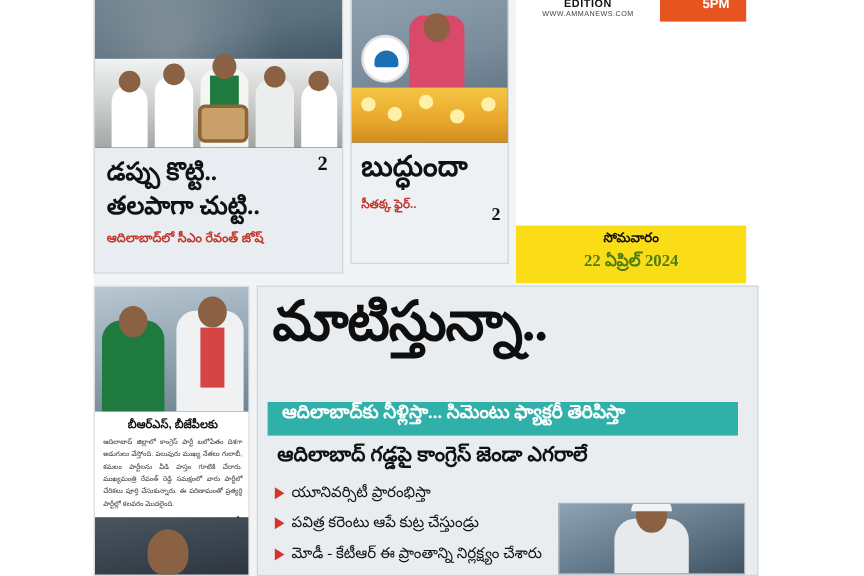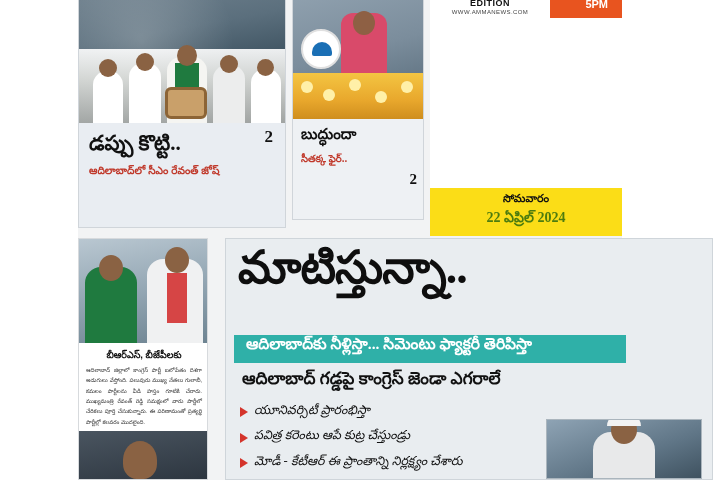--- a/index.html
+++ b/index.html
@@ -148,21 +148,21 @@
     border-radius: 10px 10px 2px 2px;
   }
   .card2 .headline {
     position: absolute; left: 0; top: 122px;
     width: 132px; height: 102px;
     padding: 6px 6px 0 8px;
   }
   .c2-line1, .c2-line2 {
     font-family: "Liberation Serif", serif;
     font-weight: bold;
-    font-size: 15px;
+    font-size: 24px;
     color: #111;
     line-height: 1.3;
     white-space: nowrap;
   }
   .c2-num {
     position: absolute; right: 8px; top: 52px;
     font-family: "Liberation Serif", serif;
     font-weight: bold;
     font-size: 15px;
     color: #111;
@@ -374,22 +374,22 @@
   .lc-photo2-head {
     position: absolute; left: 44px; top: 10px;
     width: 34px; height: 38px;
     background: #8a6243;
     border-radius: 50% 50% 40% 40%;
   }
 
   
   .main {
     position: absolute;
-    left: 225px; top: 238px;
-    width: 488px; height: 242px;
+    left: 214px; top: 238px;
+    width: 418px; height: 242px;
     background: #e9edf0;
     border: 1px solid #cfd5da;
     overflow: hidden;
   }
   .main-head {
     position: absolute; left: 0; top: 0;
     width: 408px; height: 74px;
     padding: 6px 0 0 12px;
   }
   .main-head-text {
@@ -421,23 +421,22 @@
     font-weight: bold;
     font-size: 17px;
     color: #111;
     white-space: nowrap;
   }
   .bullets {
     position: absolute; left: 14px; top: 164px;
     width: 234px;
   }
   .bullet {
-    display: flex; align-items: flex-end;
+    display: flex; align-items: flex-start;
     margin-bottom: 11px;
-    font-style: italic;
   }
   .bullet-mark {
     width: 0; height: 0;
     border-top: 5px solid transparent;
     border-bottom: 5px solid transparent;
     border-left: 8px solid #d4342b;
     margin-right: 6px; margin-top: 3px;
     flex: none;
   }
   .bullet-text {
@@ -499,20 +498,21 @@
         <div class="c1-head" style="left:98px; top:48px; width:20px; height:21px;"></div>
         <div class="c1-drum"></div>
         <div class="c1-figure" style="left:134px; width:32px; height:58px; background:#eceded;"></div>
         <div class="c1-head" style="left:141px; top:58px; width:18px; height:18px;"></div>
         <div class="c1-figure" style="left:172px; width:30px; height:54px; background:#ffffff;"></div>
         <div class="c1-head" style="left:178px; top:62px; width:17px; height:17px;"></div>
       </div>
       <div class="headline">
         <div class="c1-num">2</div>
         <div class="c1-line1">డప్పు కొట్టి..</div>
+        <div class="c1-line2">తలపాగా చుట్టి..</div>
         <div class="c1-sub">ఆదిలాబాద్‌లో సీఎం రేవంత్ జోష్</div>
       </div>
     </div>
 
     <div class="card2">
       <div class="photo">
         <div class="c2-person"></div>
         <div class="c2-face"></div>
         <div class="c2-flowers">
           <div class="c2-flower-dot" style="left:8px; top:8px;"></div>

